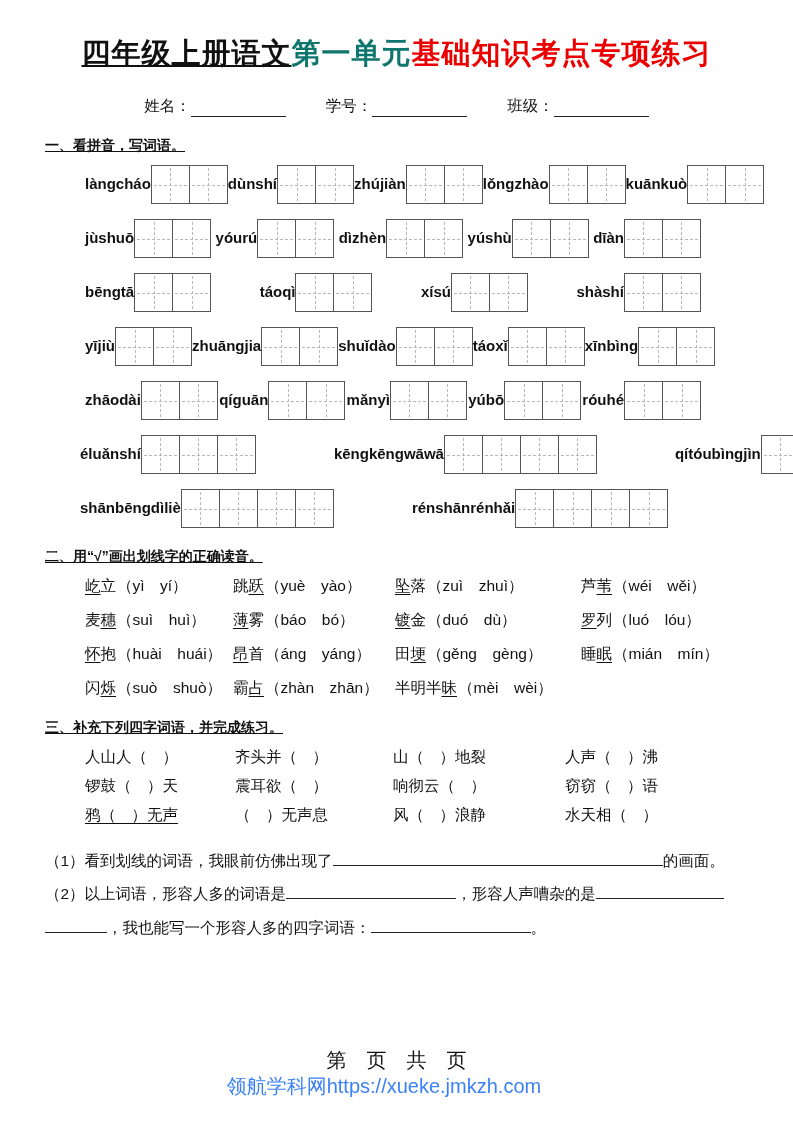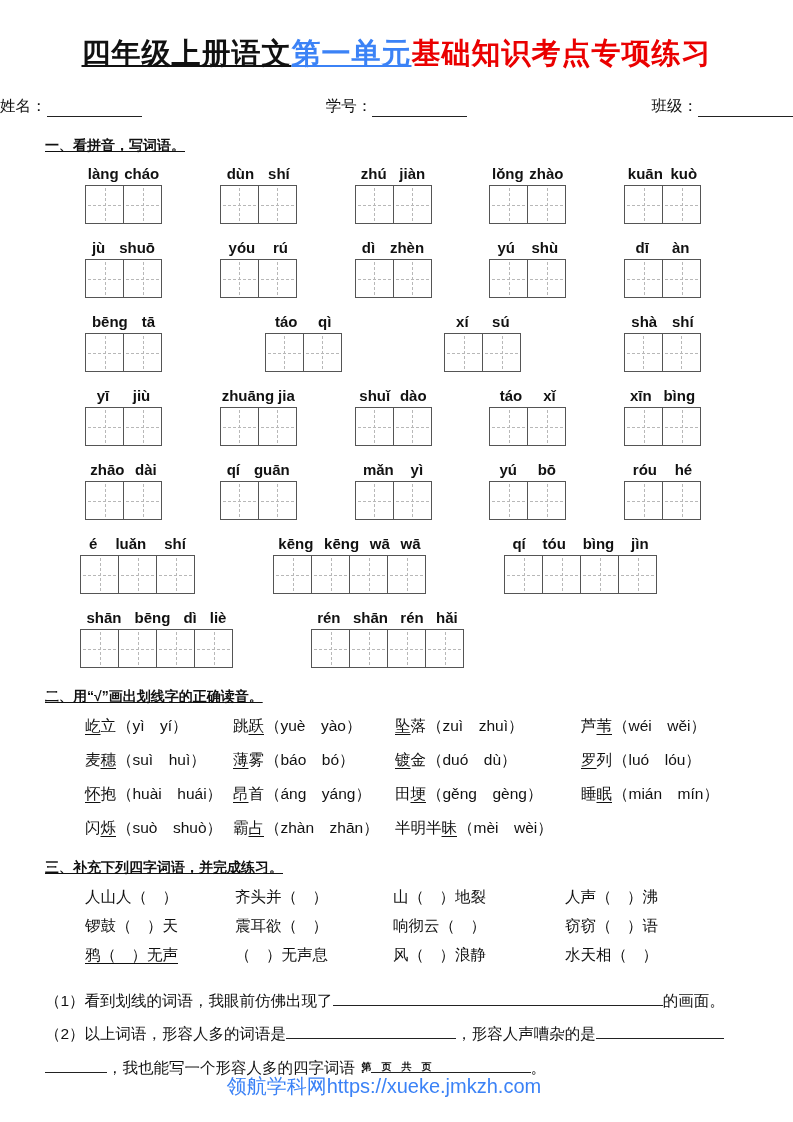--- a/index.html
+++ b/index.html
@@ -8,50 +8,50 @@
     position: relative;
     width: 793px; height: 1122px;
     margin: 0 auto;
     background: #ffffff;
     overflow: hidden;
     color: #111;
   }
   
   .title { text-align: center; padding-top: 34px; font-size: 29px; font-weight: bold; letter-spacing: 1px; }
   .title .t-black { color: #111111; text-decoration: underline; }
-  .title .t-blue  { color: #3b82f6; text-decoration: underline; }
+  .title .t-blue  { color: #0f766e; }
   .title .t-red   { color: #ea0000; }
   
-  .hrow { display: flex; justify-content: space-between; gap: 40px; margin-top: 22px; font-size: 15.5px; }
+  .hrow { display: flex; justify-content: center; gap: 40px; margin-top: 22px; font-size: 15.5px; }
   .hfield { display: inline-flex; align-items: flex-end; }
   .hblank { display: inline-block; width: 95px; height: 1.1em; border-bottom: 1.5px solid #222; }
   
   .sec-heading { font-size: 14px; font-weight: bold; margin: 20px 45px 10px 45px; text-decoration: underline; }
   
   .prow { display: flex; margin-bottom: 15px; }
   .prow-spread { justify-content: space-between; margin-left: 85px; margin-right: 92px; }
   .prow-left { justify-content: flex-start; margin-left: 80px; gap: 78px; }
-  .pitem { display: flex; flex-direction: column; align-items: center; }
+  .pitem { display: flex; flex-direction: row; align-items: center; }
   .psyls { display: flex; width: 100%; justify-content: space-around; font-size: 15px; font-weight: bold; margin-bottom: 3px; white-space: nowrap; }
   .pboxes { display: flex; }
   .gridbox { width: 39px; height: 39px; border: 1px solid #555; position: relative; background: #fff; }
   .gridbox + .gridbox { margin-left: -1px; }
   .gridbox::before { content: ""; position: absolute; left: 2px; right: 2px; top: 50%; border-top: 1px dashed #b8b8b8; }
   .gridbox::after  { content: ""; position: absolute; top: 2px; bottom: 2px; left: 50%; border-left: 1px dashed #b8b8b8; }
   
   .s2grid { display: grid; grid-template-columns: 148px 162px 186px auto; row-gap: 13px; margin: 4px 20px 0 85px; font-size: 15.5px; }
   .ul { text-decoration: underline; text-underline-offset: 3px; }
   .s2opts { margin-left: 1px; }
   
   .s3grid { display: grid; grid-template-columns: 150px 158px 172px auto; row-gap: 8px; margin: 2px 20px 18px 85px; font-size: 15.5px; }
   
   .qna { margin: 12px 45px 0 45px; font-size: 15.5px; line-height: 2.15; }
   .blank { display: inline-block; border-bottom: 1.5px solid #222; height: 1.05em; vertical-align: baseline; }
   
-  .footer { position: absolute; bottom: 48px; left: 0; width: 100%; text-align: center; font-size: 10px; font-weight: bold; }
+  .footer { position: absolute; bottom: 48px; left: 0; width: 100%; text-align: center; font-size: 20px; font-weight: normal; }
   .watermark { position: absolute; bottom: 22px; left: 50%; transform: translateX(-54%); font-size: 20px; color: #3b82f6; white-space: nowrap; }
 </style>
 </head>
 <body>
 
 <div class="page">
 
   <div class="title">
     <span class="t-black">四年级上册语文</span><span class="t-blue">第一单元</span><span class="t-red">基础知识考点专项练习</span>
   </div>

